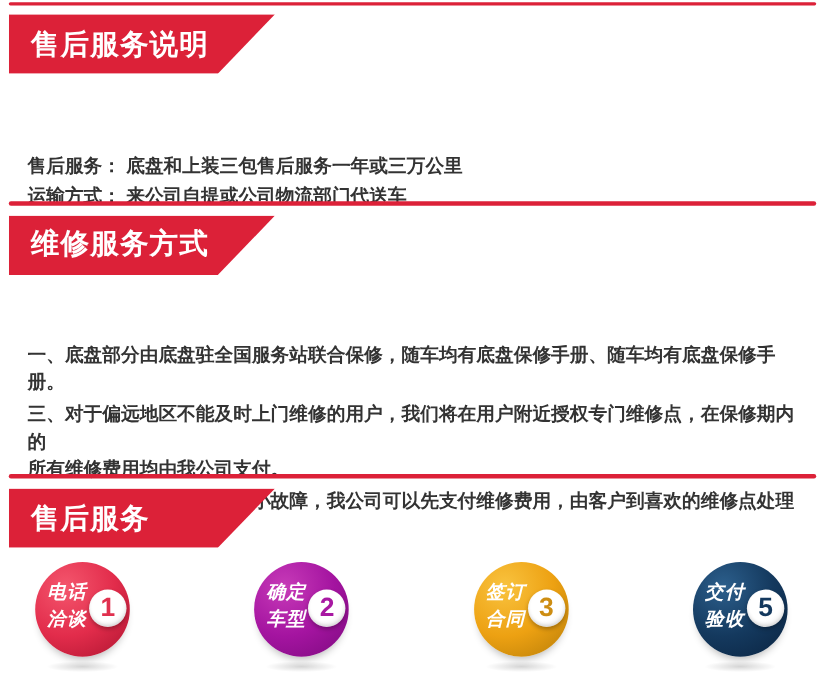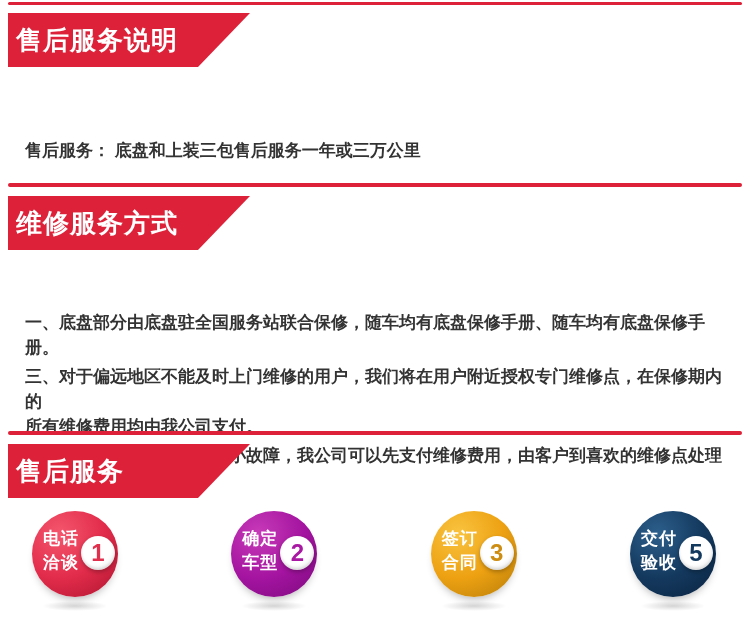--- a/index.html
+++ b/index.html
@@ -18,25 +18,25 @@
   .rule.top{top:2px;}
   .rule.mid2{top:183px;height:4px;}
   .rule.mid3{top:431px;height:4px;}
 
   
   .banner{
     position:absolute;left:8px;width:242px;height:54px;
     background:#dc2138;
     clip-path:polygon(0 0,100% 0,calc(100% - 52px) 100%,0 100%);
     color:#ffffff;font-weight:bold;font-size:26px;
-    line-height:54px;padding-left:8px;box-sizing:border-box;
+    line-height:54px;padding-left:20px;box-sizing:border-box;
     letter-spacing:1px;
   }
   .banner.b1{top:13px;}
-  .banner.b2{top:196px;}
+  .banner.b2{top:196px;font-family:Liberation Mono, monospace;}
   .banner.b3{top:444px;}
 
   
   .textblock{
     position:absolute;left:25px;right:16px;
     color:#333333;font-weight:bold;font-size:17px;margin-top:48px;
   }
   .textblock.s1{top:89px;}
   .textblock.s1 .tline{line-height:28px;}
   .textblock.s2{top:262px;}
@@ -49,21 +49,21 @@
     display:flex;justify-content:space-between;
   }
   .badge{position:relative;width:88px;}
   .ball{
     position:relative;width:86px;height:86px;border-radius:50%;
     box-shadow:0 6px 8px -4px rgba(0,0,0,0.3);
   }
   .ball .label{
     position:absolute;left:11px;top:16px;
     color:#ffffff;font-weight:bold;font-size:17px;line-height:24px;
-    white-space:pre-line;letter-spacing:1px;
+    white-space:pre-line;letter-spacing:1px;font-style:italic;
   }
   .numcircle{
     position:absolute;right:3px;top:25px;
     width:34px;height:34px;border-radius:50%;
     background:radial-gradient(circle at 38% 32%, #ffffff 55%, #e6e6e6 100%);
     box-shadow:0 2px 4px rgba(0,0,0,0.28), inset 0 -2px 3px rgba(0,0,0,0.12);
     display:flex;align-items:center;justify-content:center;
   }
   .numcircle .num{font-size:24px;font-weight:bold;line-height:1;}
   .groundshadow{
@@ -76,20 +76,21 @@
 
 <div class="page">
 
   <div class="rule top"></div>
 
   <div class="banner b1">
     <span>售后服务说明</span>
   </div>
   <div class="textblock s1">
     <div class="tline">售后服务： 底盘和上装三包售后服务一年或三万公里</div>
+    <div class="tline">运输方式： 来公司自提或公司物流部门代送车</div>
   </div>
 
   <div class="rule mid2"></div>
 
   <div class="banner b2">
     <span>维修服务方式</span>
   </div>
   <div class="textblock s2">
     <div class="para">
       <div class="tline">一、底盘部分由底盘驻全国服务站联合保修，随车均有底盘保修手册、随车均有底盘保修手册。</div>

